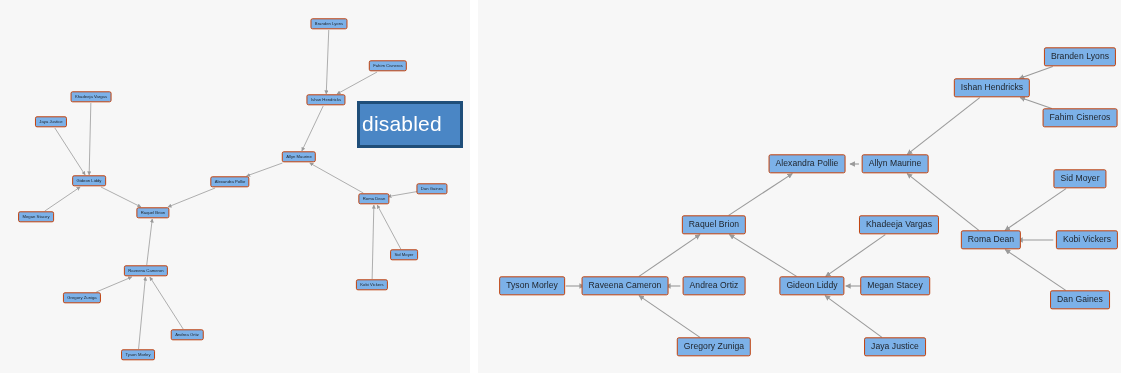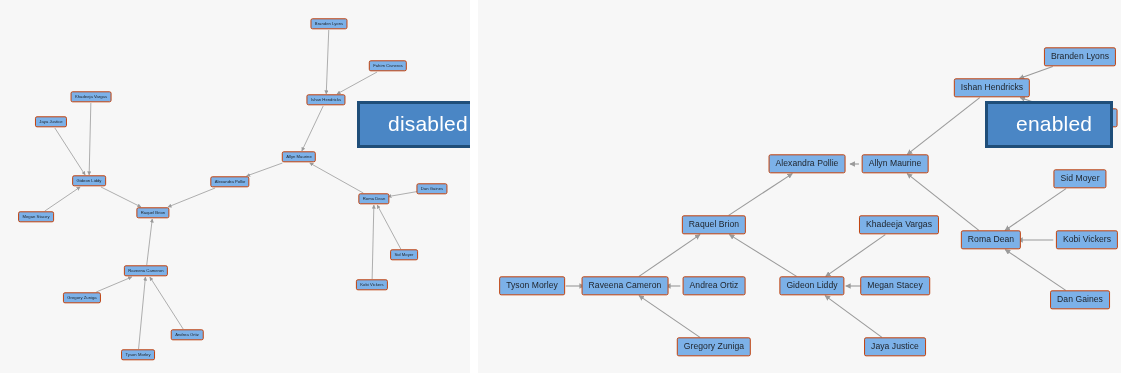--- a/index.html
+++ b/index.html
@@ -59,21 +59,21 @@
   }
 
   .mode-badge {
     position: absolute;
     box-sizing: border-box;
     background: #4a86c5;
     border: 3px solid #1f4e79;
     color: #ffffff;
     font-size: 21px;
     line-height: 1;
-    padding: 9px 18px 11px 28px;
+    padding: 9px 18px 11px 2px;
     text-align: center;
     font-family: "Liberation Sans", sans-serif;
     letter-spacing: 0.2px;
   }
   #badge-disabled { left: 357px; top: 101px; }
   #badge-enabled  { left: 507px; top: 101px; }
 </style>
 </head>
 <body>
 
@@ -169,16 +169,15 @@
         <div class="gnode" style="left: 417px; top: 347px;">Jaya Justice</div>
         <div class="gnode" style="left: 147px; top: 286px;">Raveena Cameron</div>
         <div class="gnode" style="left: 54px; top: 286px;">Tyson Morley</div>
         <div class="gnode" style="left: 236px; top: 286px;">Andrea Ortiz</div>
         <div class="gnode" style="left: 236px; top: 347px;">Gregory Zuniga</div>
         <div class="gnode" style="left: 513px; top: 240px;">Roma Dean</div>
         <div class="gnode" style="left: 602px; top: 179px;">Sid Moyer</div>
         <div class="gnode" style="left: 609px; top: 240px;">Kobi Vickers</div>
         <div class="gnode" style="left: 602px; top: 300px;">Dan Gaines</div>
       </div>
-    <div class="mode-badge" id="badge-enabled">enabled</div>
   </div>
 
 </div>
 
 </body></html>

